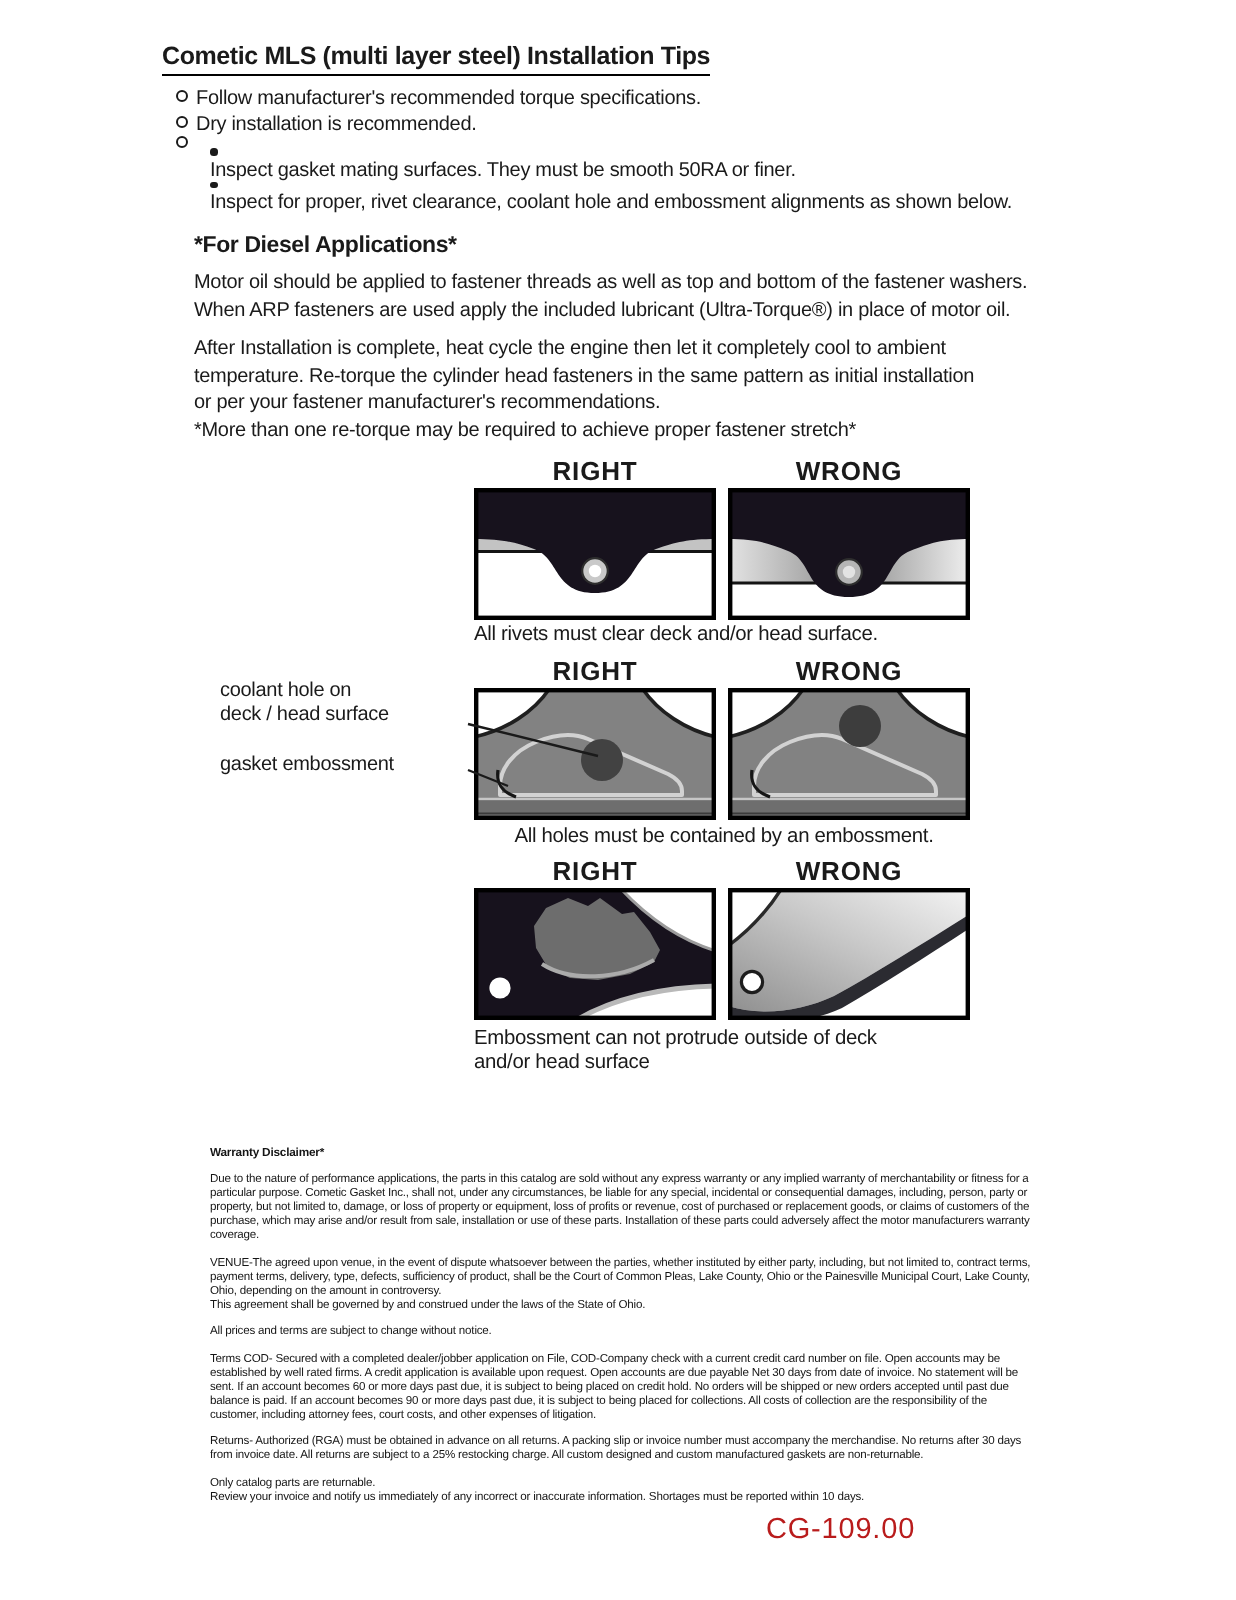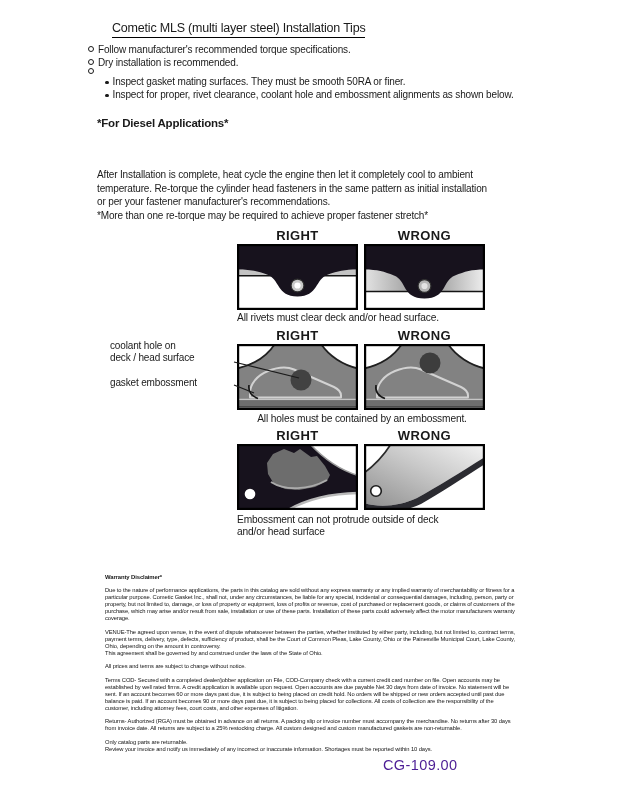--- a/index.html
+++ b/index.html
@@ -3,42 +3,42 @@
 <meta charset="utf-8">
 <style>
   html,body{margin:0;padding:0;background:#e8e8e8;}
   .page{
     position:relative;width:618px;height:800px;background:#ffffff;
     font-family:"Liberation Sans", sans-serif;color:#1a1a1a;overflow:hidden;
     margin:0 auto;
   }
   .abs{position:absolute;}
   .title{
-    left:112px;top:21px;font-size:12.5px;font-weight:normal;letter-spacing:-0.2px;
+    left:81px;top:21px;font-size:12.5px;font-weight:bold;letter-spacing:-0.2px;
     border-bottom:1.6px solid #000;padding-bottom:2px;white-space:nowrap;
   }
   .bullets{left:88px;top:43px;font-size:10px;letter-spacing:-0.15px;line-height:13px;white-space:nowrap;}
   .bullet-row{display:flex;align-items:baseline;}
   .b-circ{width:4px;height:4px;border:1px solid #1a1a1a;border-radius:50%;display:inline-block;margin-right:4px;position:relative;top:-1px;flex:none;}
-  .sub{margin-left:17px;}
+  .sub{margin-left:17px;flex-direction:column;}
   .b-dot{width:3.5px;height:3.5px;background:#1a1a1a;border-radius:50%;display:inline-block;margin-right:4px;position:relative;top:-1px;flex:none;}
   .diesel-head{left:97px;top:117px;font-size:11.5px;font-weight:bold;letter-spacing:-0.2px;}
   .para{font-size:10px;letter-spacing:-0.15px;line-height:13.5px;white-space:pre-line;}
   .p1{left:97px;top:135px;width:440px;}
   .p2{left:97px;top:168px;width:440px;}
   .p3{left:97px;top:209px;width:440px;}
   .rw-label{font-size:13px;font-weight:bold;letter-spacing:0.4px;width:121px;text-align:center;}
   .dbox{width:121px;height:66px;}
   .dbox svg{display:block;width:121px;height:66px;}
   .caption{font-size:10.2px;letter-spacing:-0.15px;line-height:11.5px;white-space:pre-line;width:250px;}
   .ann{font-size:10px;letter-spacing:-0.15px;line-height:11.5px;text-align:left;width:122px;white-space:pre-line;}
   .legal{left:105px;top:574px;width:414px;font-size:5.8px;line-height:7px;letter-spacing:-0.1px;color:#151515;}
   .legal h4{margin:0 0 6px 0;font-size:5.9px;}
   .legal p{margin:0 0 6.5px 0;white-space:pre-line;}
-  .pagecode{left:383px;top:757px;font-size:14.5px;letter-spacing:0.4px;color:#4c1d95;}
+  .pagecode{left:383px;top:757px;font-size:14.5px;letter-spacing:0.4px;color:#b91c1c;}
   .overlay{pointer-events:none;}
 </style>
 </head>
 <body>
 
 <div class="page">
 
   <div class="abs title">Cometic MLS (multi layer steel) Installation Tips</div>
 
   <div class="abs bullets">
@@ -57,20 +57,22 @@
         <span class="b-dot"></span>
         <span>Inspect gasket mating surfaces.  They must be smooth 50RA or finer.</span>
       </div>
     <div class="bullet-row sub">
         <span class="b-dot"></span>
         <span>Inspect for proper, rivet clearance, coolant hole and embossment alignments as shown below.</span>
       </div>
   </div>
 
   <div class="abs diesel-head">*For Diesel Applications*</div>
+  <div class="abs para p1">Motor oil should be applied to fastener threads as well as top and bottom of the fastener washers.
+When ARP fasteners are used apply the included lubricant (Ultra-Torque®) in place of motor oil.</div>
   <div class="abs para p2">After Installation is complete, heat cycle the engine then let it completely cool to ambient
 temperature. Re-torque the cylinder head fasteners in the same pattern as initial installation
 or per your fastener manufacturer's recommendations.</div>
   <div class="abs para p3">*More than one re-torque may be required to achieve proper fastener stretch*</div>
 
   <div class="abs rw-label" style="left:237px;top:228px;">RIGHT</div>
   <div class="abs rw-label" style="left:364px;top:228px;">WRONG</div>
 
   <div class="abs dbox" style="left:237px;top:244px;">
     <svg viewBox="0 0 121 66">

